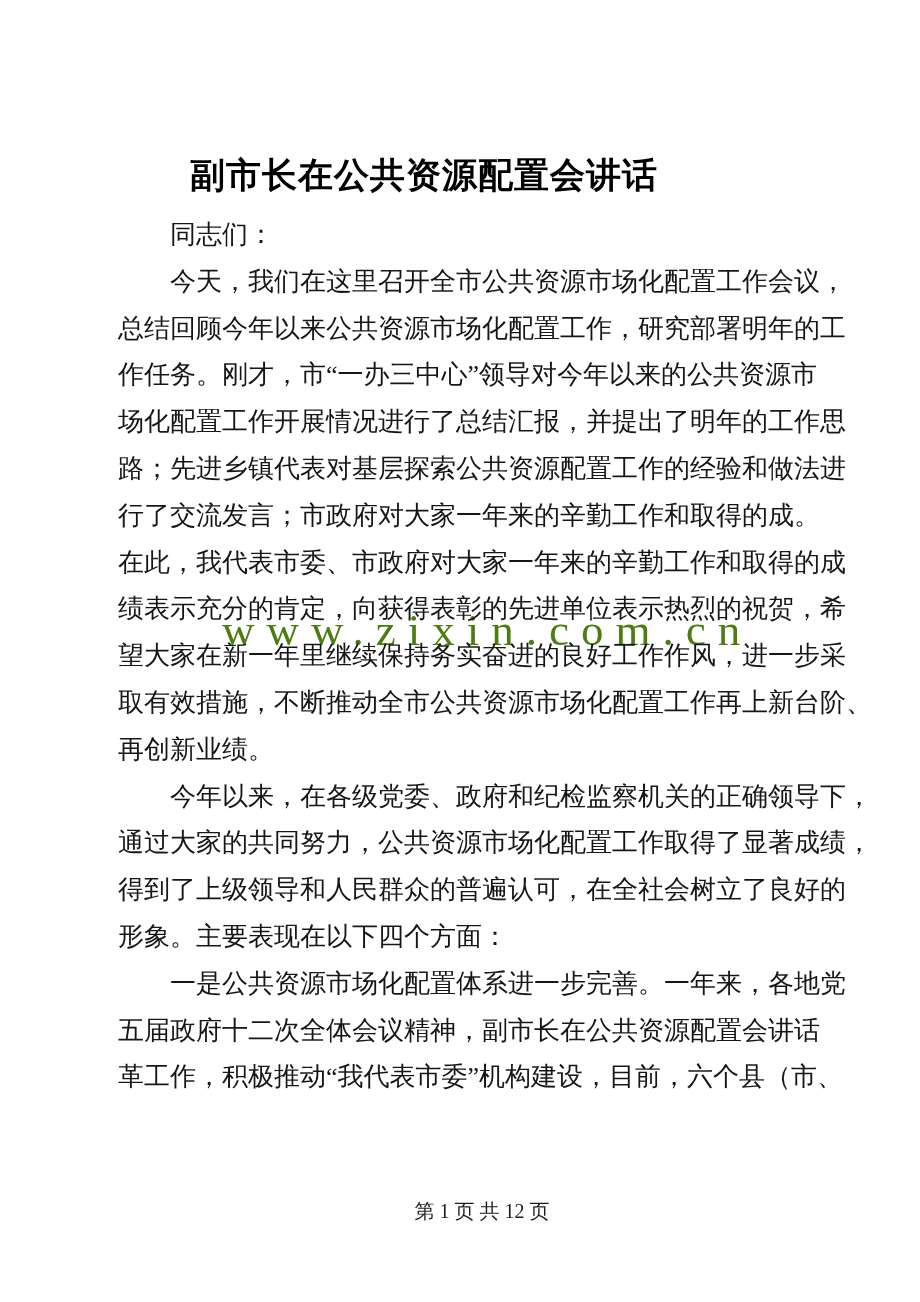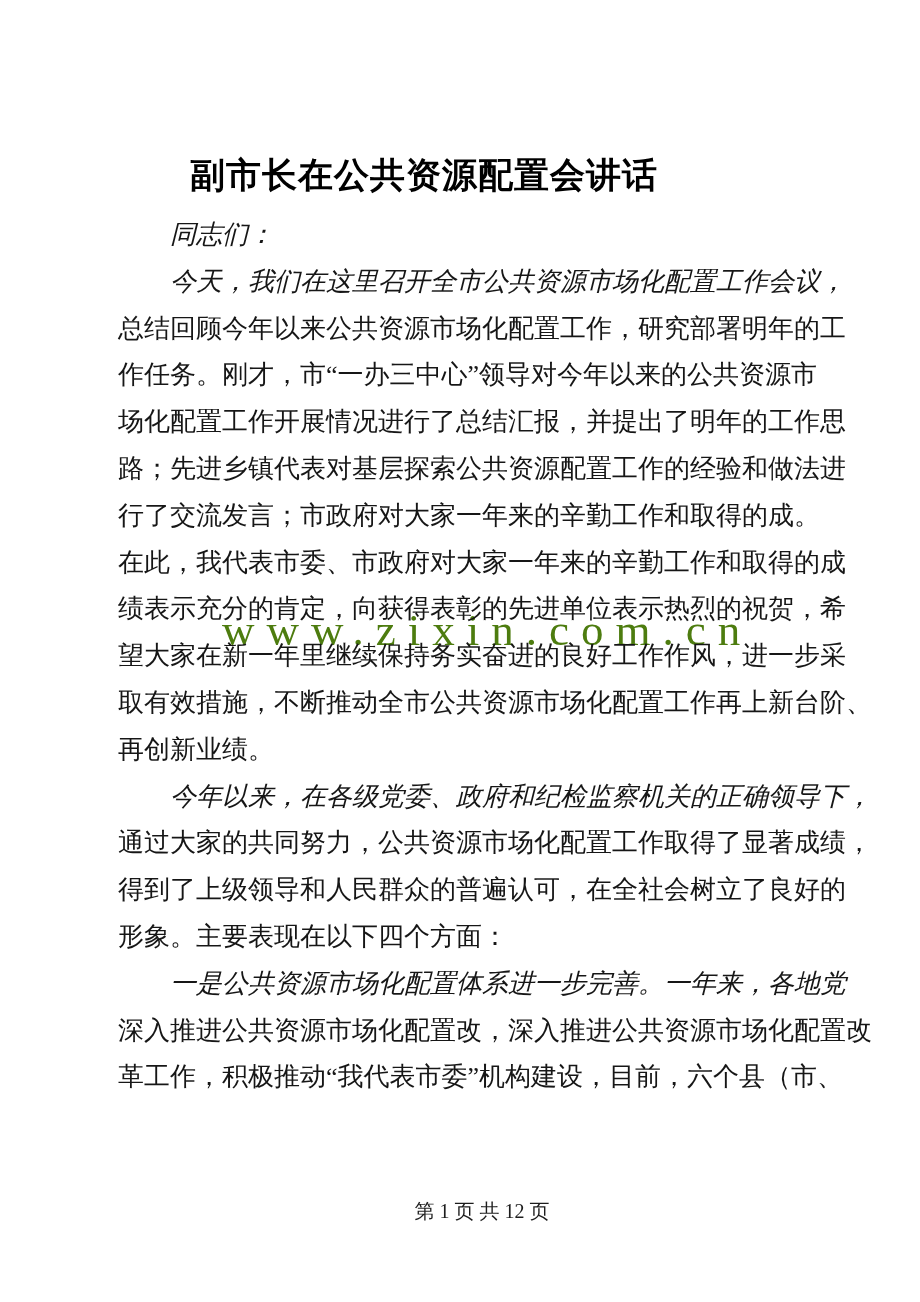--- a/index.html
+++ b/index.html
@@ -48,21 +48,20 @@
   .body-text .line{
     height:46.8px;
     line-height:46.8px;
     font-size:26px;
     color:#161616;
     white-space:nowrap;
     letter-spacing:0;
   }
   .body-text .line.indent{
     text-indent:2em;
-    font-style:italic;
   }
   .page-footer{
     position:absolute;
     top:1196px;
     left:0;
     width:920px;
     text-align:center;
     z-index:2;
   }
   .page-footer span{
@@ -94,21 +93,21 @@
       <div class="line">在此，我代表市委、市政府对大家一年来的辛勤工作和取得的成</div>
       <div class="line">绩表示充分的肯定，向获得表彰的先进单位表示热烈的祝贺，希</div>
       <div class="line">望大家在新一年里继续保持务实奋进的良好工作作风，进一步采</div>
       <div class="line">取有效措施，不断推动全市公共资源市场化配置工作再上新台阶、</div>
       <div class="line">再创新业绩。</div>
       <div class="line indent">今年以来，在各级党委、政府和纪检监察机关的正确领导下，</div>
       <div class="line">通过大家的共同努力，公共资源市场化配置工作取得了显著成绩，</div>
       <div class="line">得到了上级领导和人民群众的普遍认可，在全社会树立了良好的</div>
       <div class="line">形象。主要表现在以下四个方面：</div>
       <div class="line indent">一是公共资源市场化配置体系进一步完善。一年来，各地党</div>
-      <div class="line">深入推进公共资源市场化配置改，深入推进公共资源市场化配置改</div>
+      <div class="line">五届政府十二次全体会议精神，副市长在公共资源配置会讲话</div>
       <div class="line">革工作，积极推动“我代表市委”机构建设，目前，六个县（市、</div>
     </div>
 
   <div class="page-footer">
     <span>第 1 页 共 12 页</span>
   </div>
 
 </div>
 
 </body></html>

